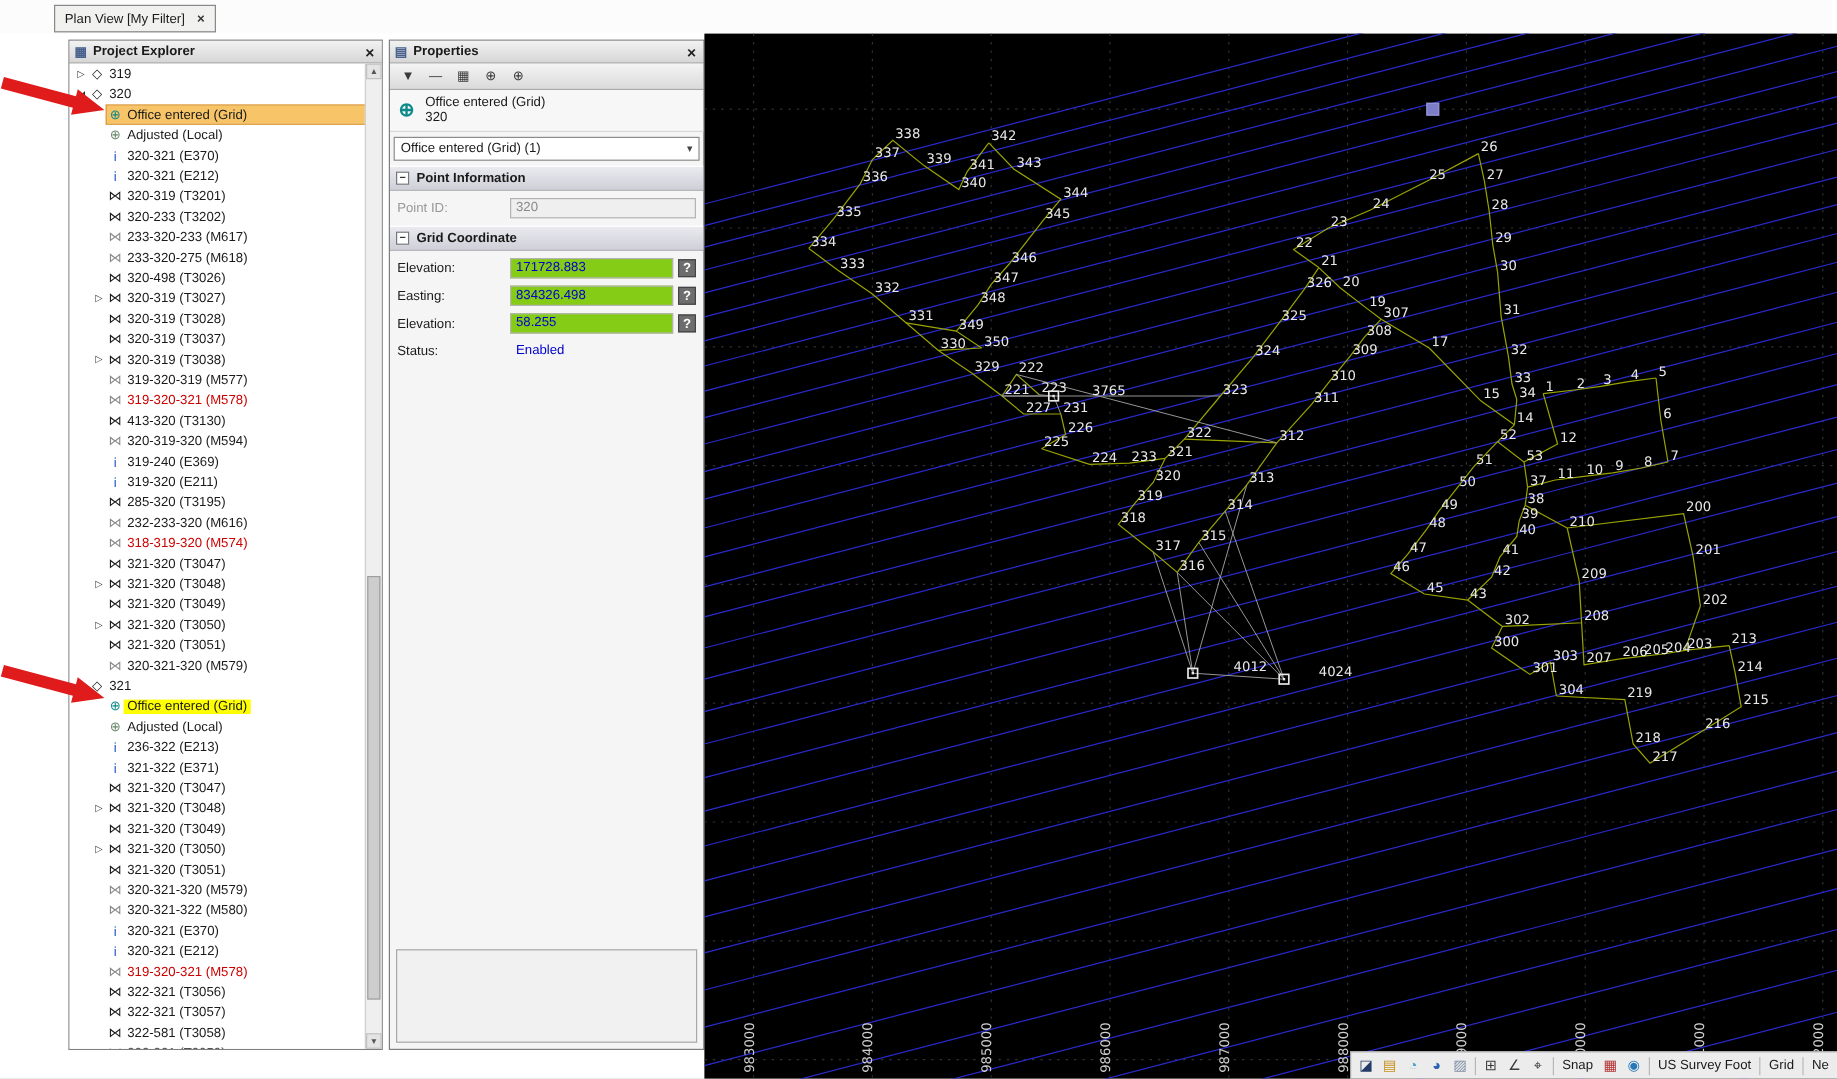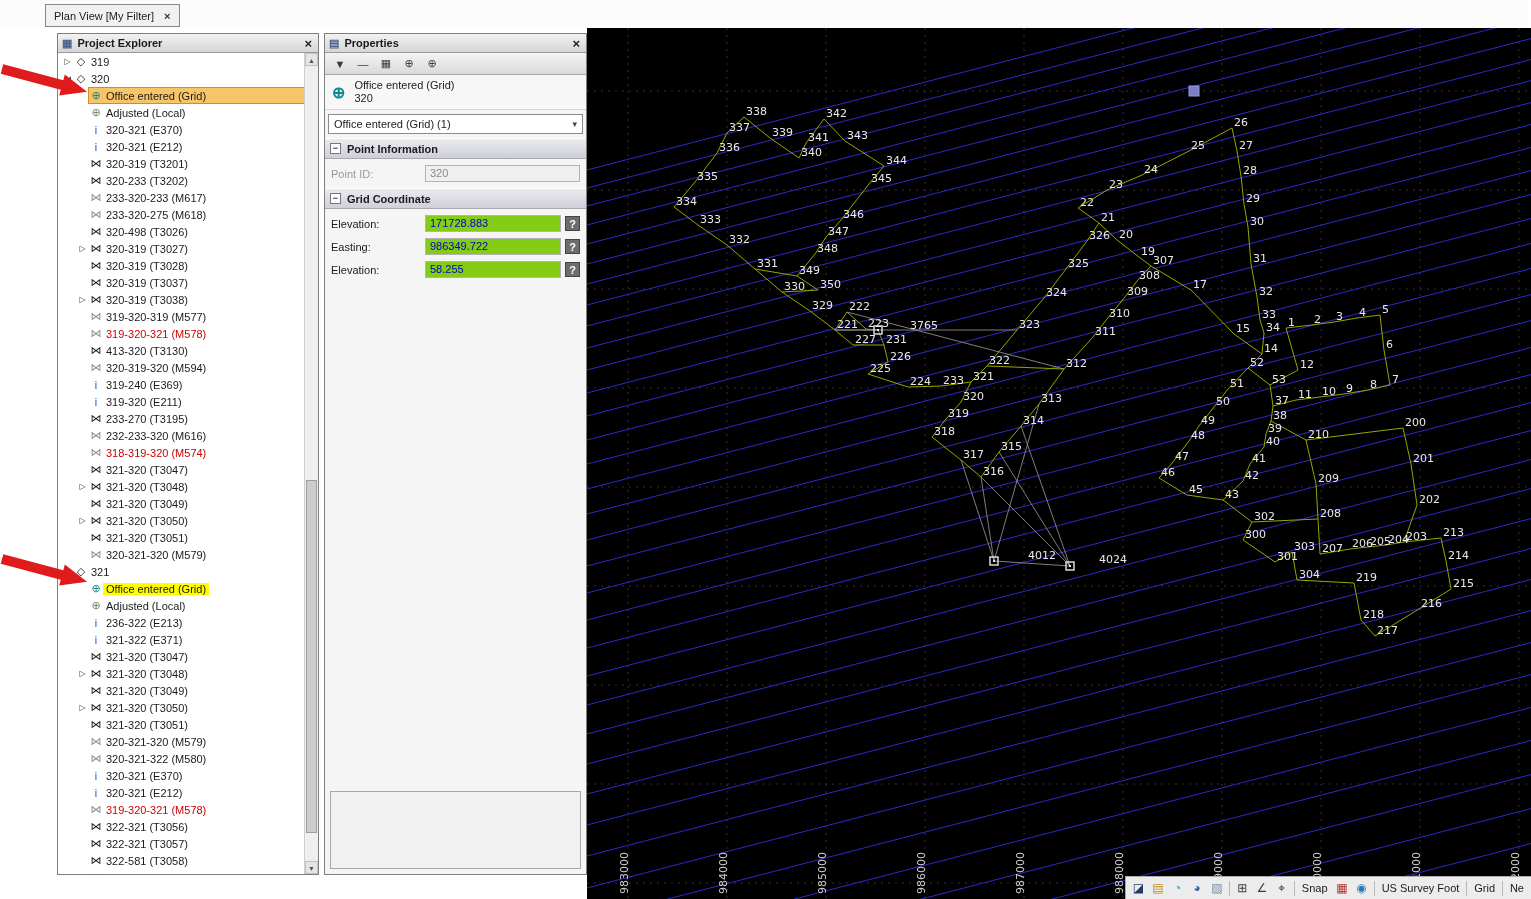--- a/index.html
+++ b/index.html
@@ -254,21 +254,21 @@
           <span class="texp"></span>
           <span class="tcontent">
             <span class="ticn" style="color: rgb(28, 85, 200);">ℹ</span>
             <span class="tlbl">319-320 (E211)</span>
           </span>
         </div>
         <div class="trow" style="padding-left: 18px;">
           <span class="texp"></span>
           <span class="tcontent">
             <span class="ticn" style="color: rgb(26, 26, 26);">⋈</span>
-            <span class="tlbl">233-270 (T3195)</span>
+            <span class="tlbl">285-320 (T3195)</span>
           </span>
         </div>
         <div class="trow" style="padding-left: 18px;">
           <span class="texp"></span>
           <span class="tcontent">
             <span class="ticn" style="color: rgb(138, 138, 138);">⋈</span>
             <span class="tlbl">232-233-320 (M616)</span>
           </span>
         </div>
         <div class="trow" style="padding-left: 18px;">
@@ -502,27 +502,31 @@
       <span>Grid Coordinate</span>
     </div>
     <div class="fields" id="gc-fields">
         <div class="frow">
           <span class="flabel">Elevation:</span>
           <span class="fvalue">171728.883</span>
           <span class="fhelp">?</span>
         </div>
         <div class="frow">
           <span class="flabel">Easting:</span>
-          <span class="fvalue">986349.722</span>
+          <span class="fvalue">834326.498</span>
           <span class="fhelp">?</span>
         </div>
         <div class="frow">
           <span class="flabel">Elevation:</span>
           <span class="fvalue">58.255</span>
           <span class="fhelp">?</span>
+        </div>
+        <div class="frow">
+          <span class="flabel">Status:</span>
+          <span class="fvalue plain">Enabled</span>
         </div>
       </div>
     <div class="props-spacer"></div>
     <div class="props-descbox"></div>
   </div>
 
   <div class="canvasbox">
     <svg id="plan-svg" width="944" height="871" viewBox="0 0 944 871">
         <line x1="41" y1="0" x2="41" y2="871" class="grid"></line>
         <line x1="140" y1="0" x2="140" y2="871" class="grid"></line>

